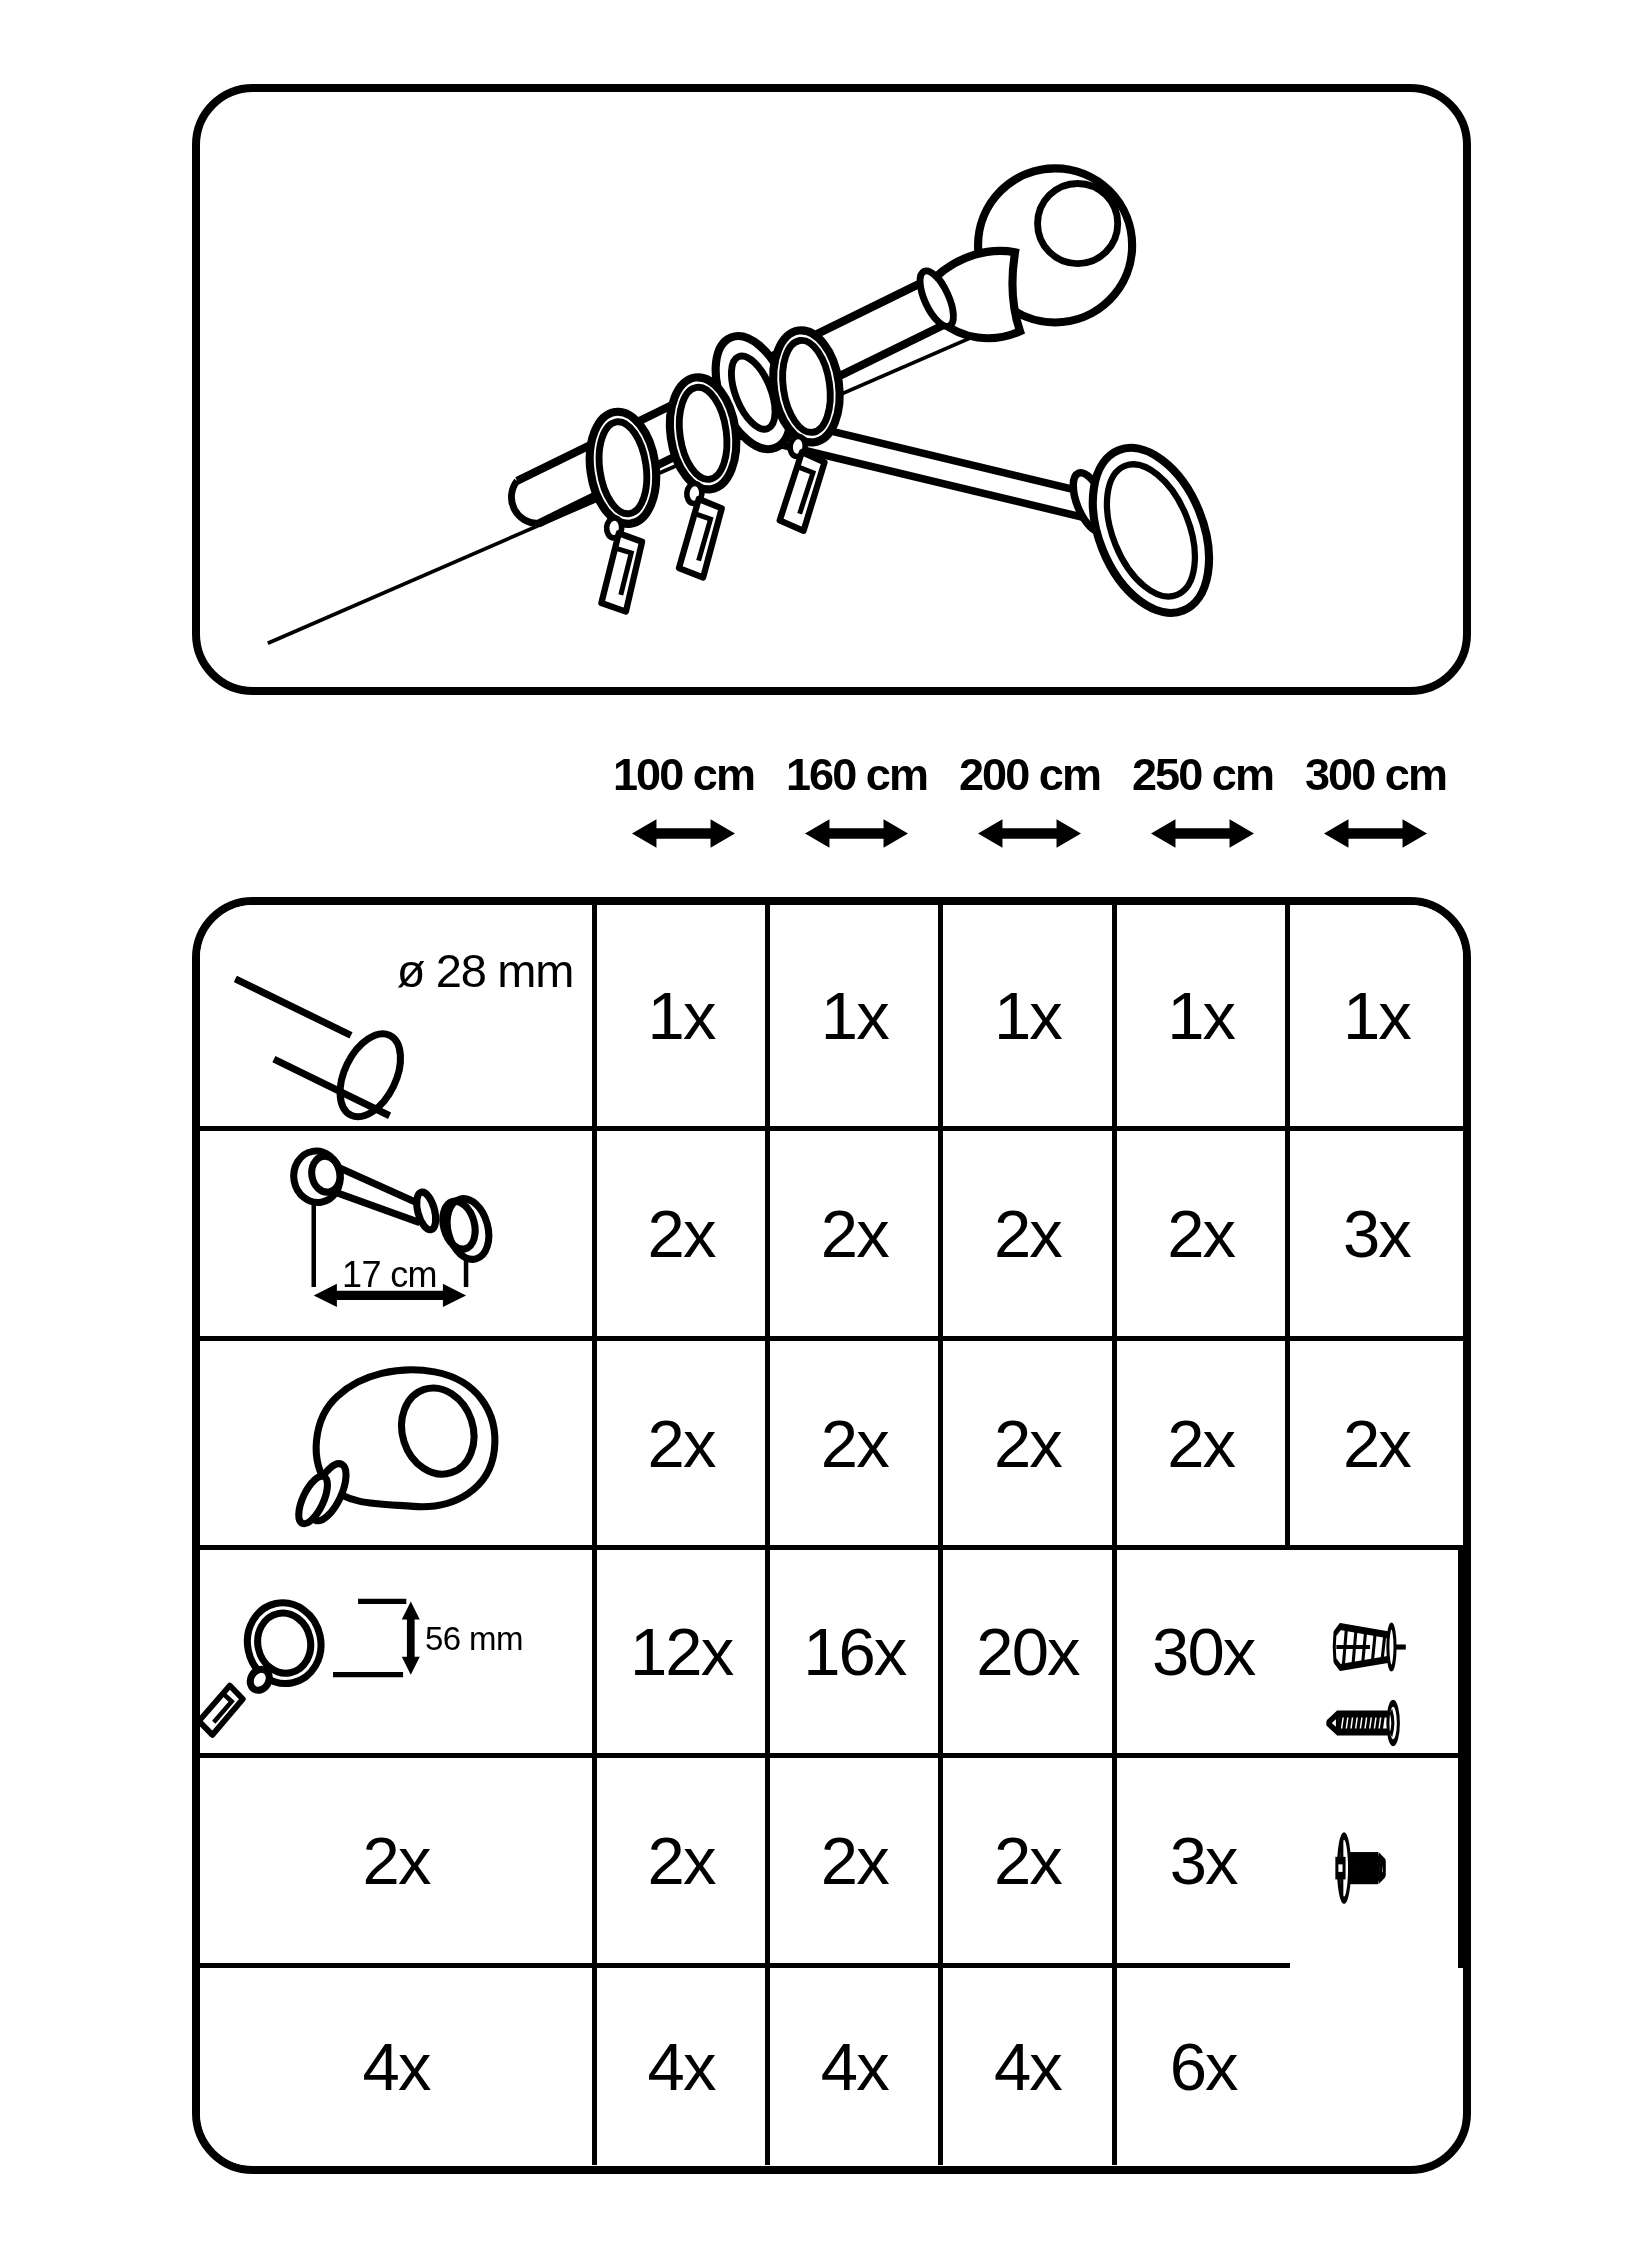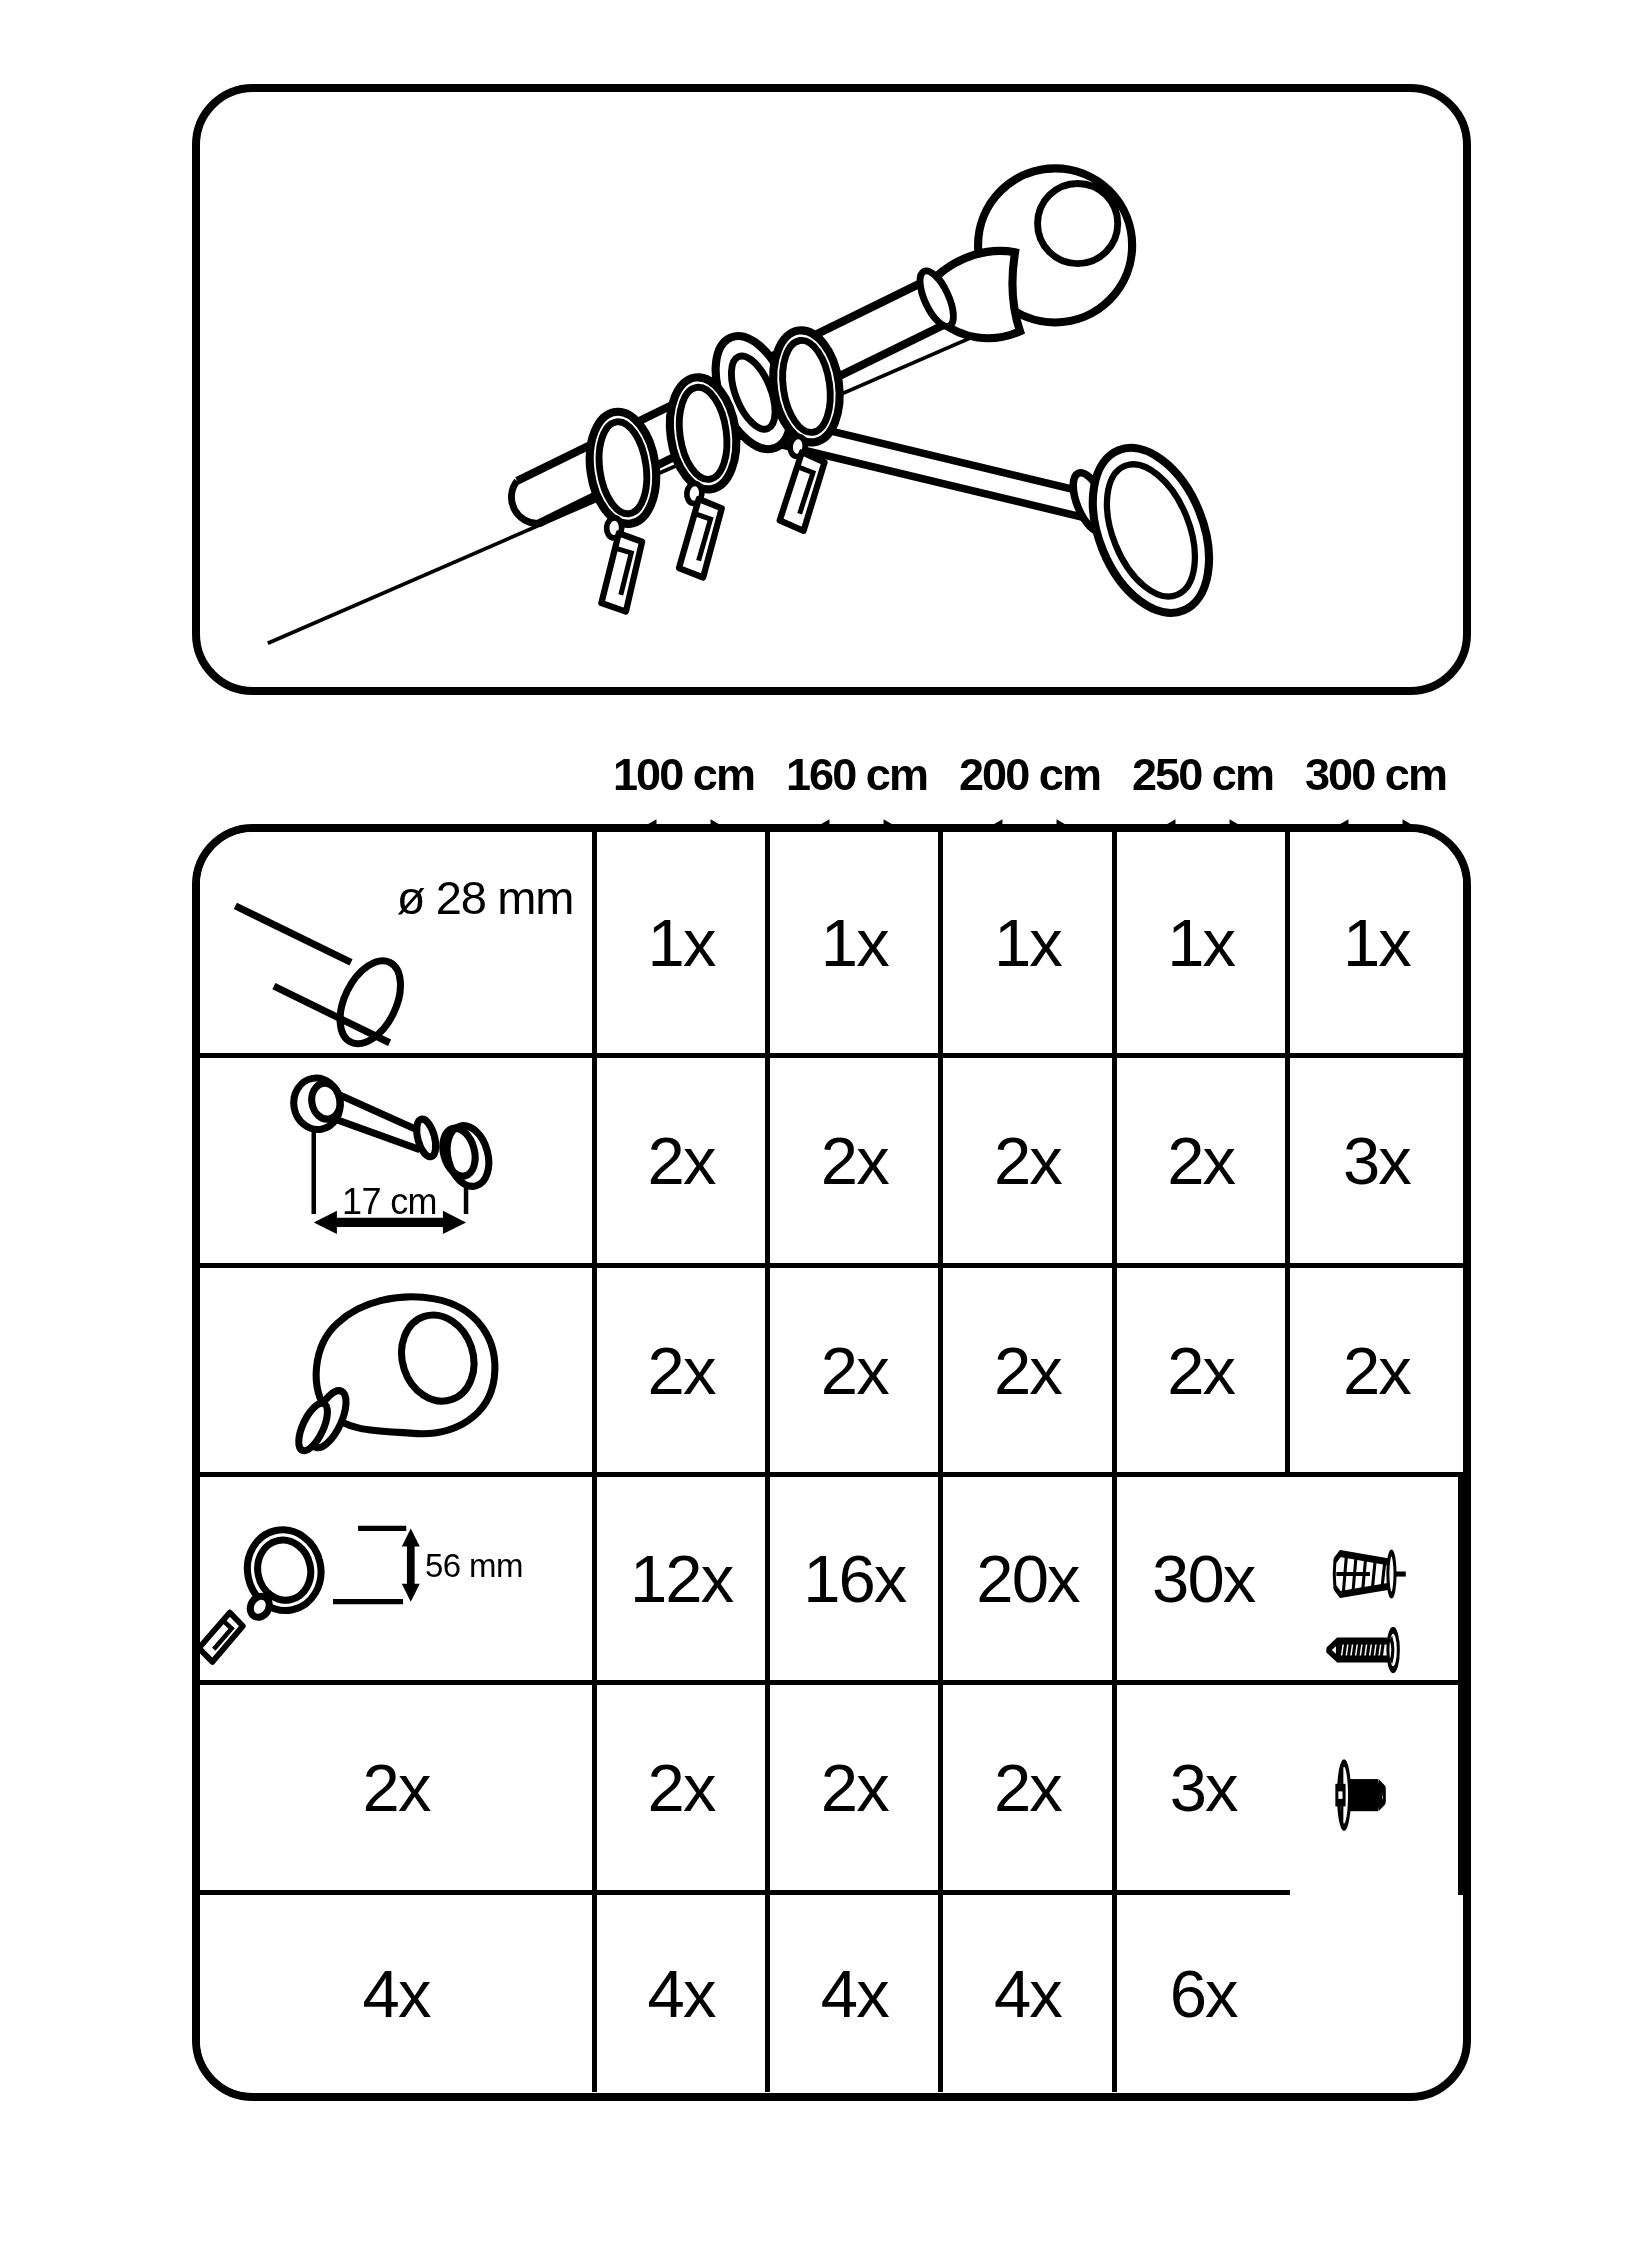--- a/index.html
+++ b/index.html
@@ -25,21 +25,21 @@
   }
   .size-col { flex:1; display:flex; flex-direction:column; align-items:center; }
   .size-label {
     font-size:45px; font-weight:700; letter-spacing:-1.9px; line-height:1;
     white-space:nowrap;
   }
   .size-arrow { margin-top:19px; width:103px; height:35px; }
 
   
   .parts-table {
-    position:absolute; left:192px; top:824px; width:1279px; height:1277px;
+    position:absolute; left:192px; top:897px; width:1279px; height:1277px;
     border:8.4px solid #000; border-radius:61px; background:#fff;
     display:grid; grid-template-columns:397px repeat(5,1fr);
     grid-template-rows:226px 210px 209px 208px 210px 197px;
     overflow:hidden;
   }
   .cell { border-right:5.1px solid #000; border-bottom:5.1px solid #000; position:relative; background:#fff; }
   .cell.last-col { border-right:none; }
   .cell.last-row { border-bottom:none; }
   .qty-cell { display:flex; align-items:center; justify-content:center; }
   .qty-cell span {

